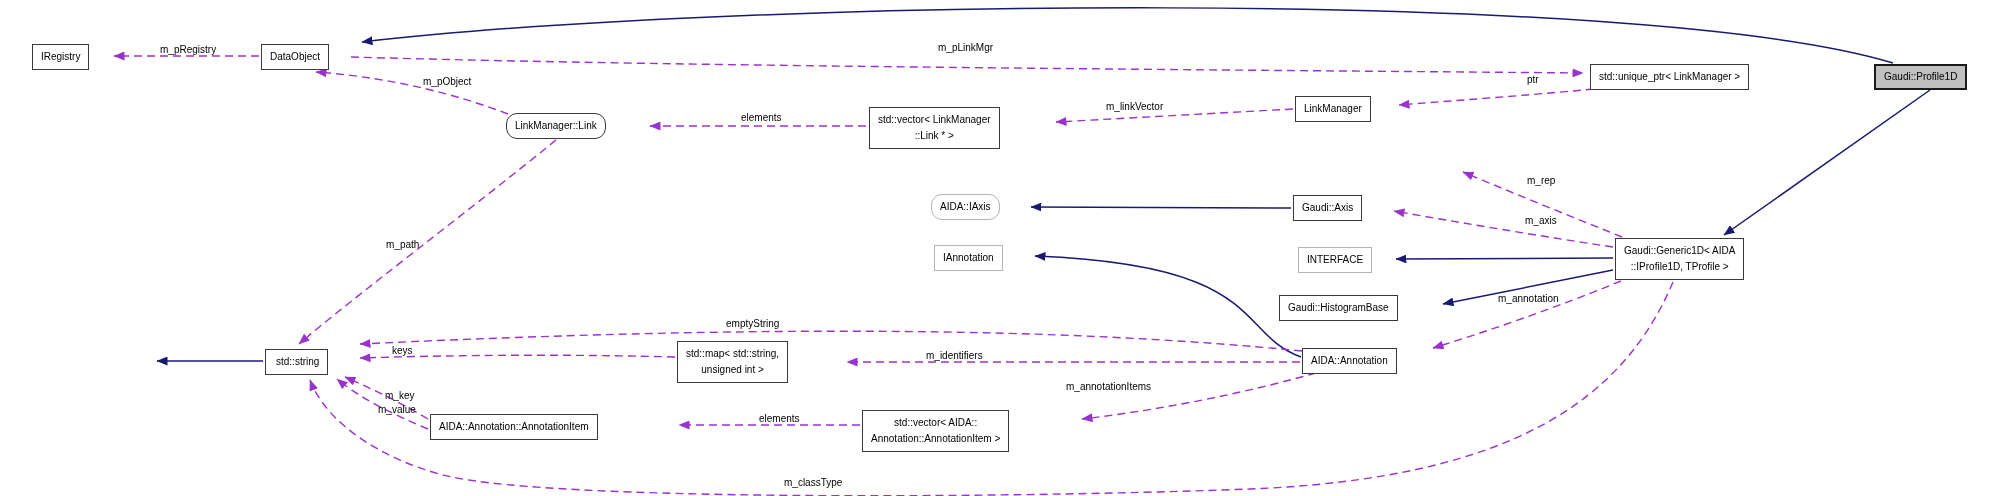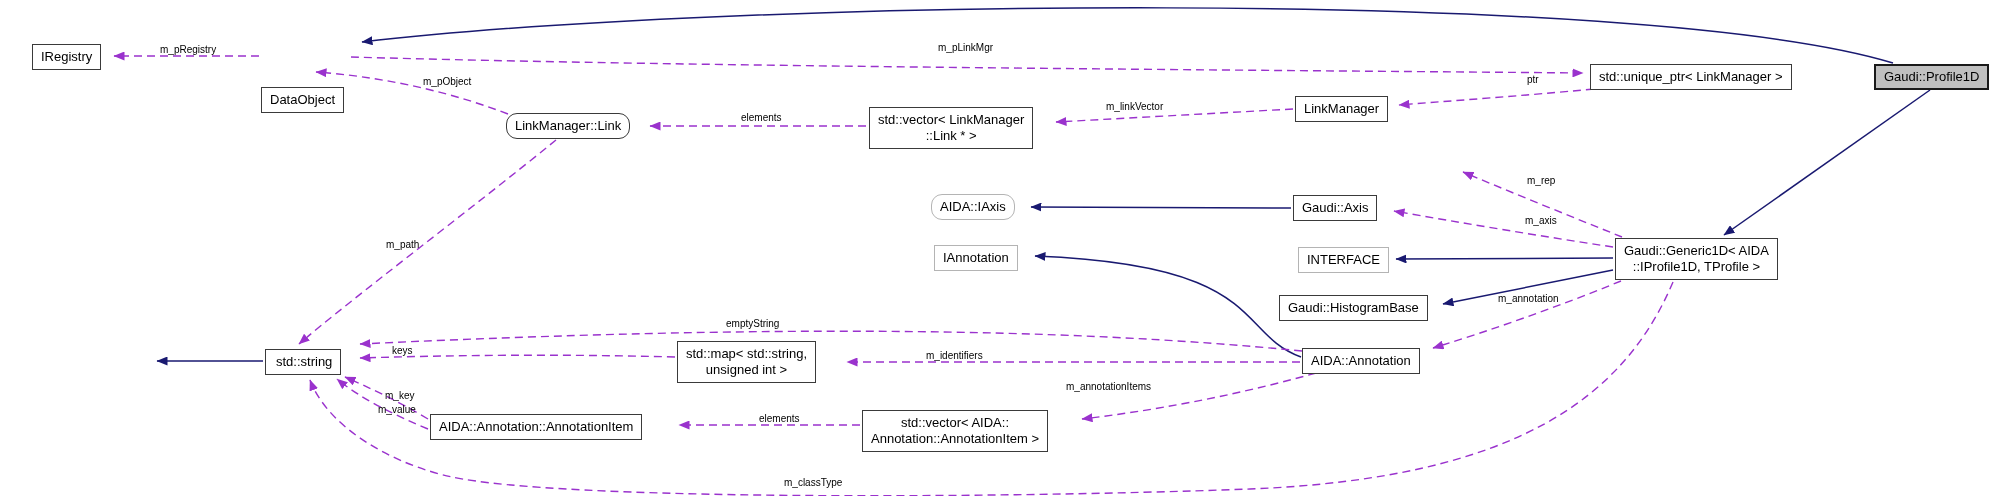--- a/index.html
+++ b/index.html
@@ -22,21 +22,21 @@
     font-family:"Liberation Sans", sans-serif;
   }
   #edges{position:absolute;left:0;top:0;z-index:1;}
   .inh{fill:none;stroke:var(--inheritance);stroke-width:1.5;}
   .use{fill:none;stroke:var(--usage);stroke-width:1.4;stroke-dasharray:8 5;}
   .node{
     position:absolute;z-index:2;
     background:var(--node-fill);
     border:1px solid var(--node-border);
     color:var(--label-text);
-    font-size:13px;line-height:16px;
+    font-size:10px;line-height:16px;
     padding:4px 8px;
     text-align:center;
     white-space:pre-line;
     box-sizing:border-box;
   }
   .node.external{border-color:var(--external-border);}
   .node.highlight{
     background:var(--highlight-fill);
     border:2px solid var(--highlight-border);
     padding:3px 8px;
@@ -85,21 +85,21 @@
     <path class="use" d="M 1302 351 C 1060 327 760 325 360 344" marker-end="url(#arrow-use)"></path>
     <path class="use" d="M 675 357 C 560 354 460 355 360 358" marker-end="url(#arrow-use)"></path>
     <path class="use" d="M 1316 373 C 1230 397 1150 411 1082 419" marker-end="url(#arrow-use)"></path>
     <path class="use" d="M 860 425 L 679 425" marker-end="url(#arrow-use)"></path>
     <path class="use" d="M 428 419 C 398 401 370 388 345 377" marker-end="url(#arrow-use)"></path>
     <path class="use" d="M 428 429 C 392 414 360 398 337 379" marker-end="url(#arrow-use)"></path>
     <path class="use" d="M 1673 282 C 1625 395 1520 478 1250 489 C 980 499 560 500 452 477 C 400 466 330 432 310 380" marker-end="url(#arrow-use)"></path>
   </svg>
 
   <div class="node" style="left:32px;top:44px;">IRegistry</div>
-  <div class="node" style="left:261px;top:44px;margin-top:43px;">DataObject</div>
+  <div class="node" style="left:261px;top:44px;">DataObject</div>
   <div class="node" style="left:506px;top:113px;border-radius:11px;">LinkManager::Link</div>
   <div class="node" style="left:869px;top:107px;">std::vector&lt; LinkManager
 ::Link * &gt;</div>
   <div class="node" style="left:1295px;top:96px;">LinkManager</div>
   <div class="node" style="left:1590px;top:64px;">std::unique_ptr&lt; LinkManager &gt;</div>
   <div class="node highlight" style="left:1874px;top:64px;">Gaudi::Profile1D</div>
   <div class="node external" style="left:931px;top:194px;border-radius:11px;">AIDA::IAxis</div>
   <div class="node" style="left:1293px;top:195px;">Gaudi::Axis</div>
   <div class="node external" style="left:934px;top:245px;">IAnnotation</div>
   <div class="node external" style="left:1298px;top:247px;">INTERFACE</div>

